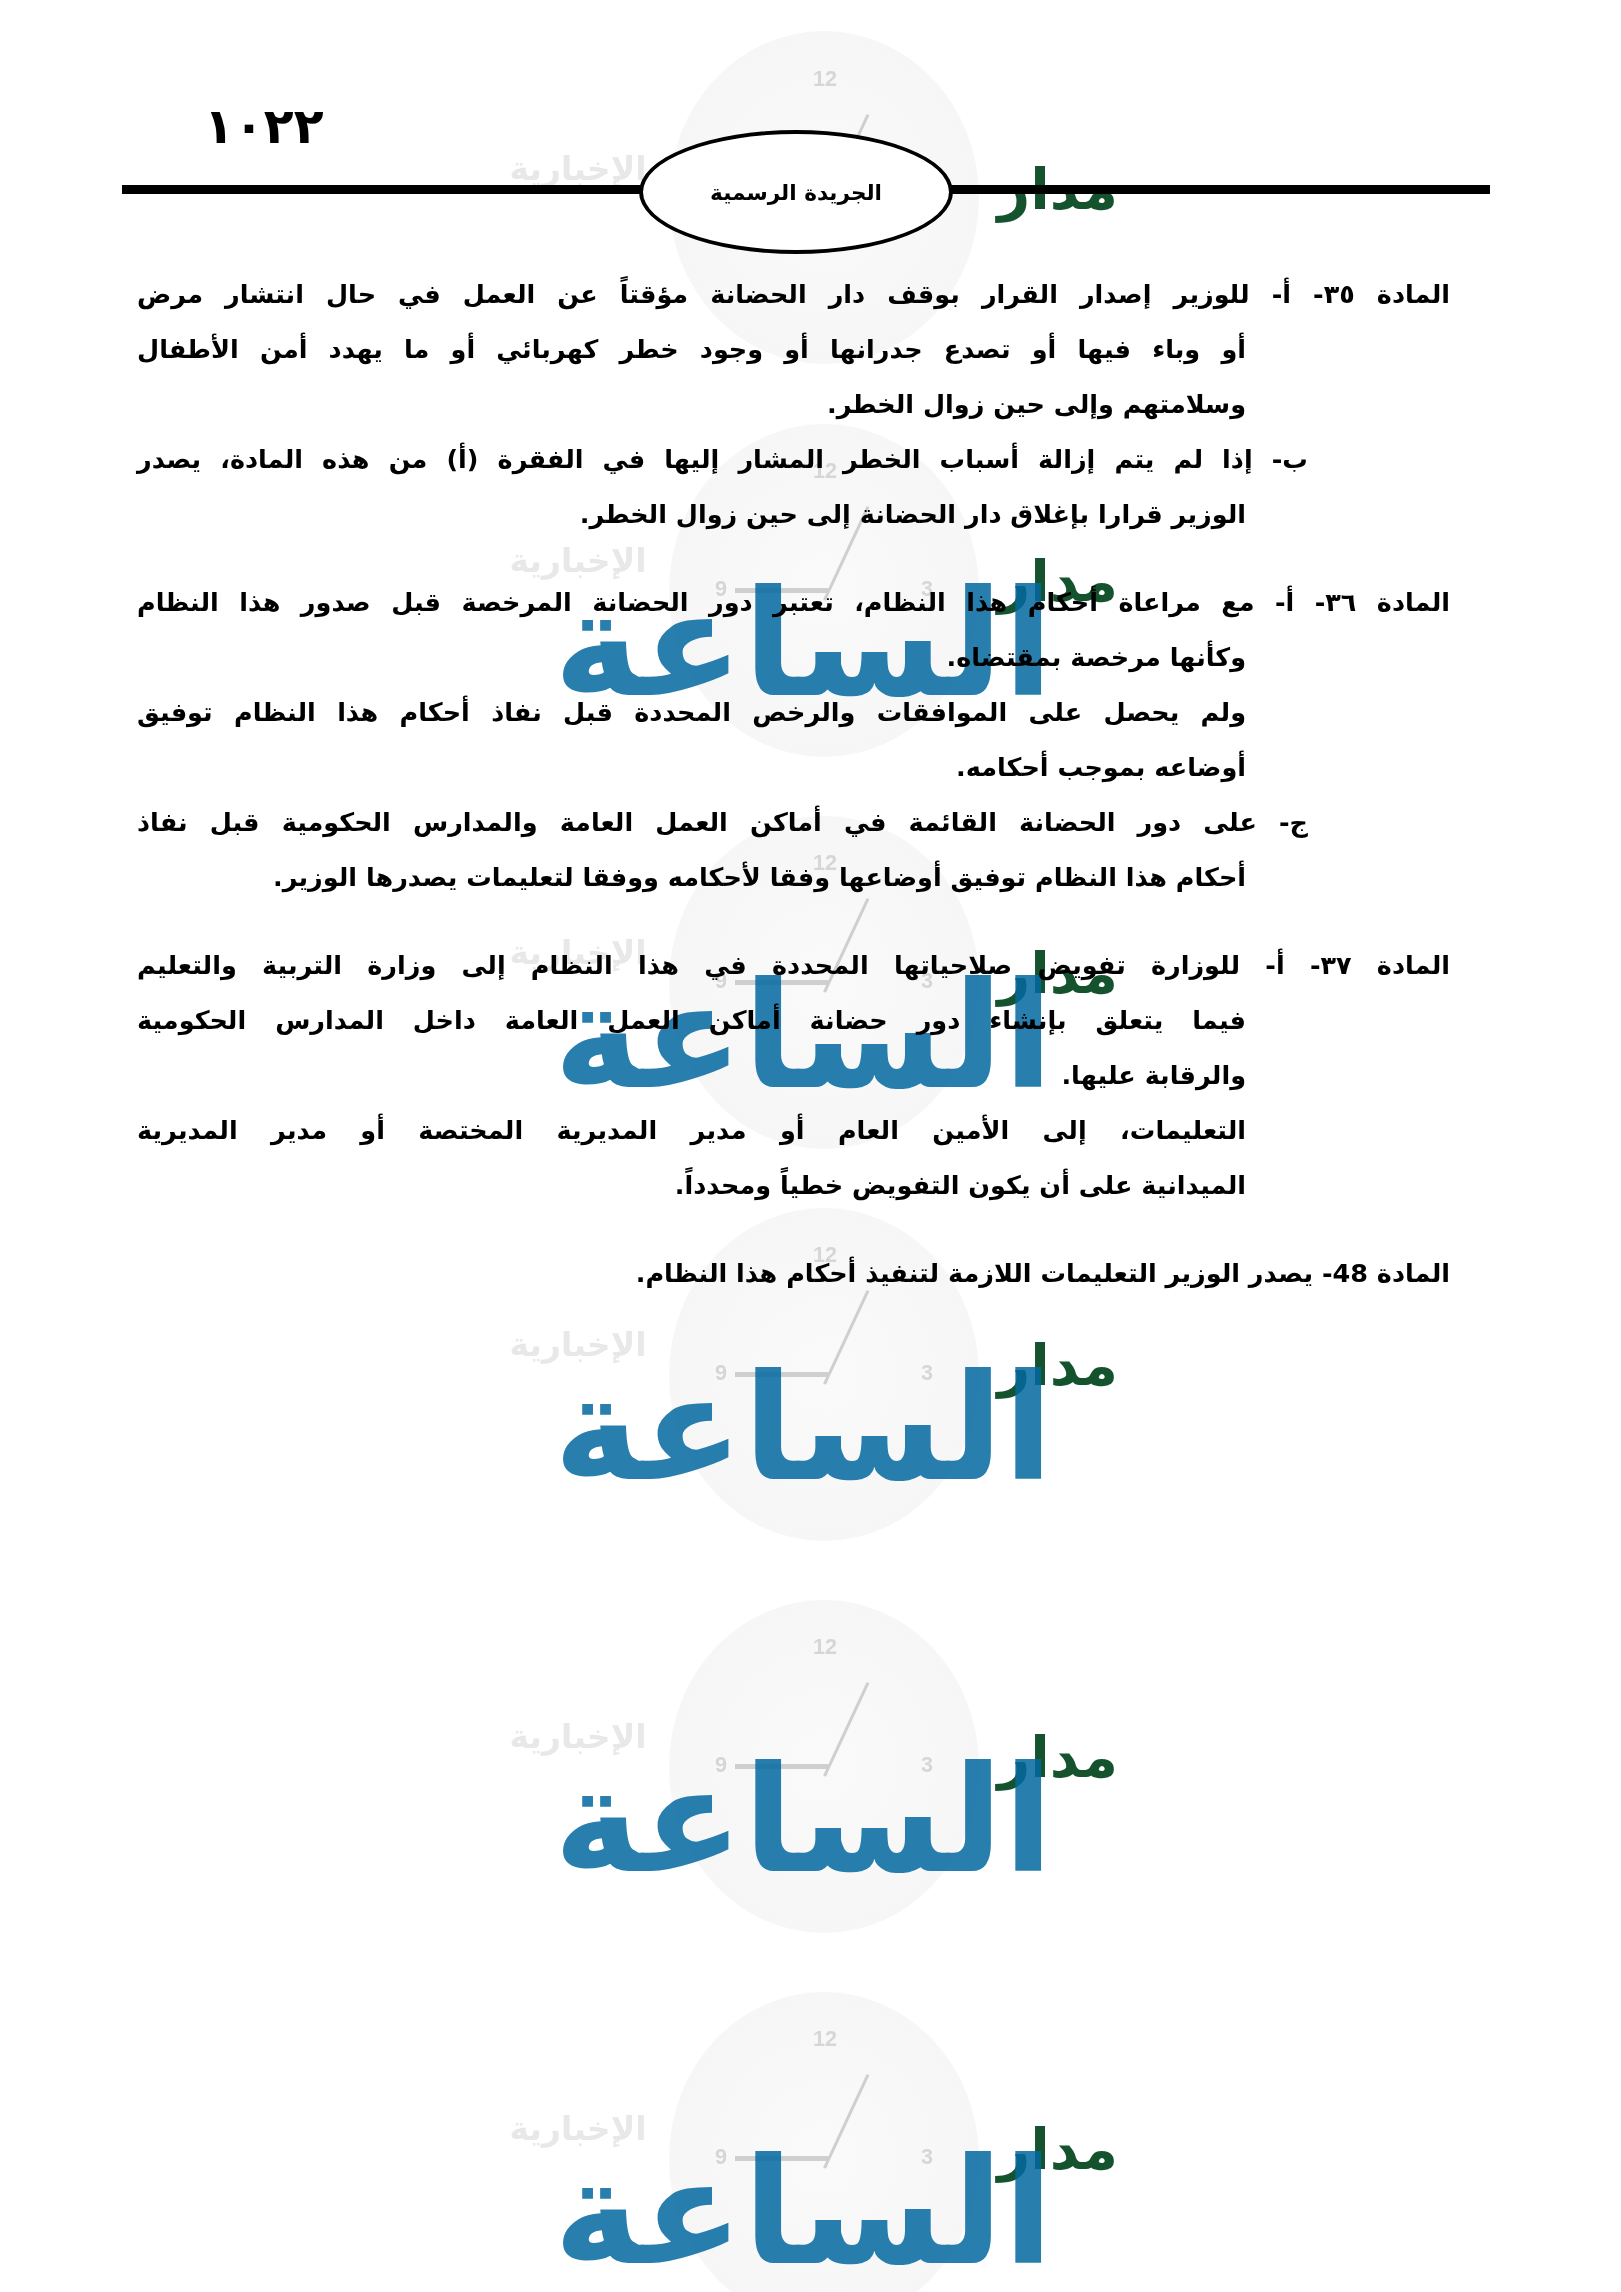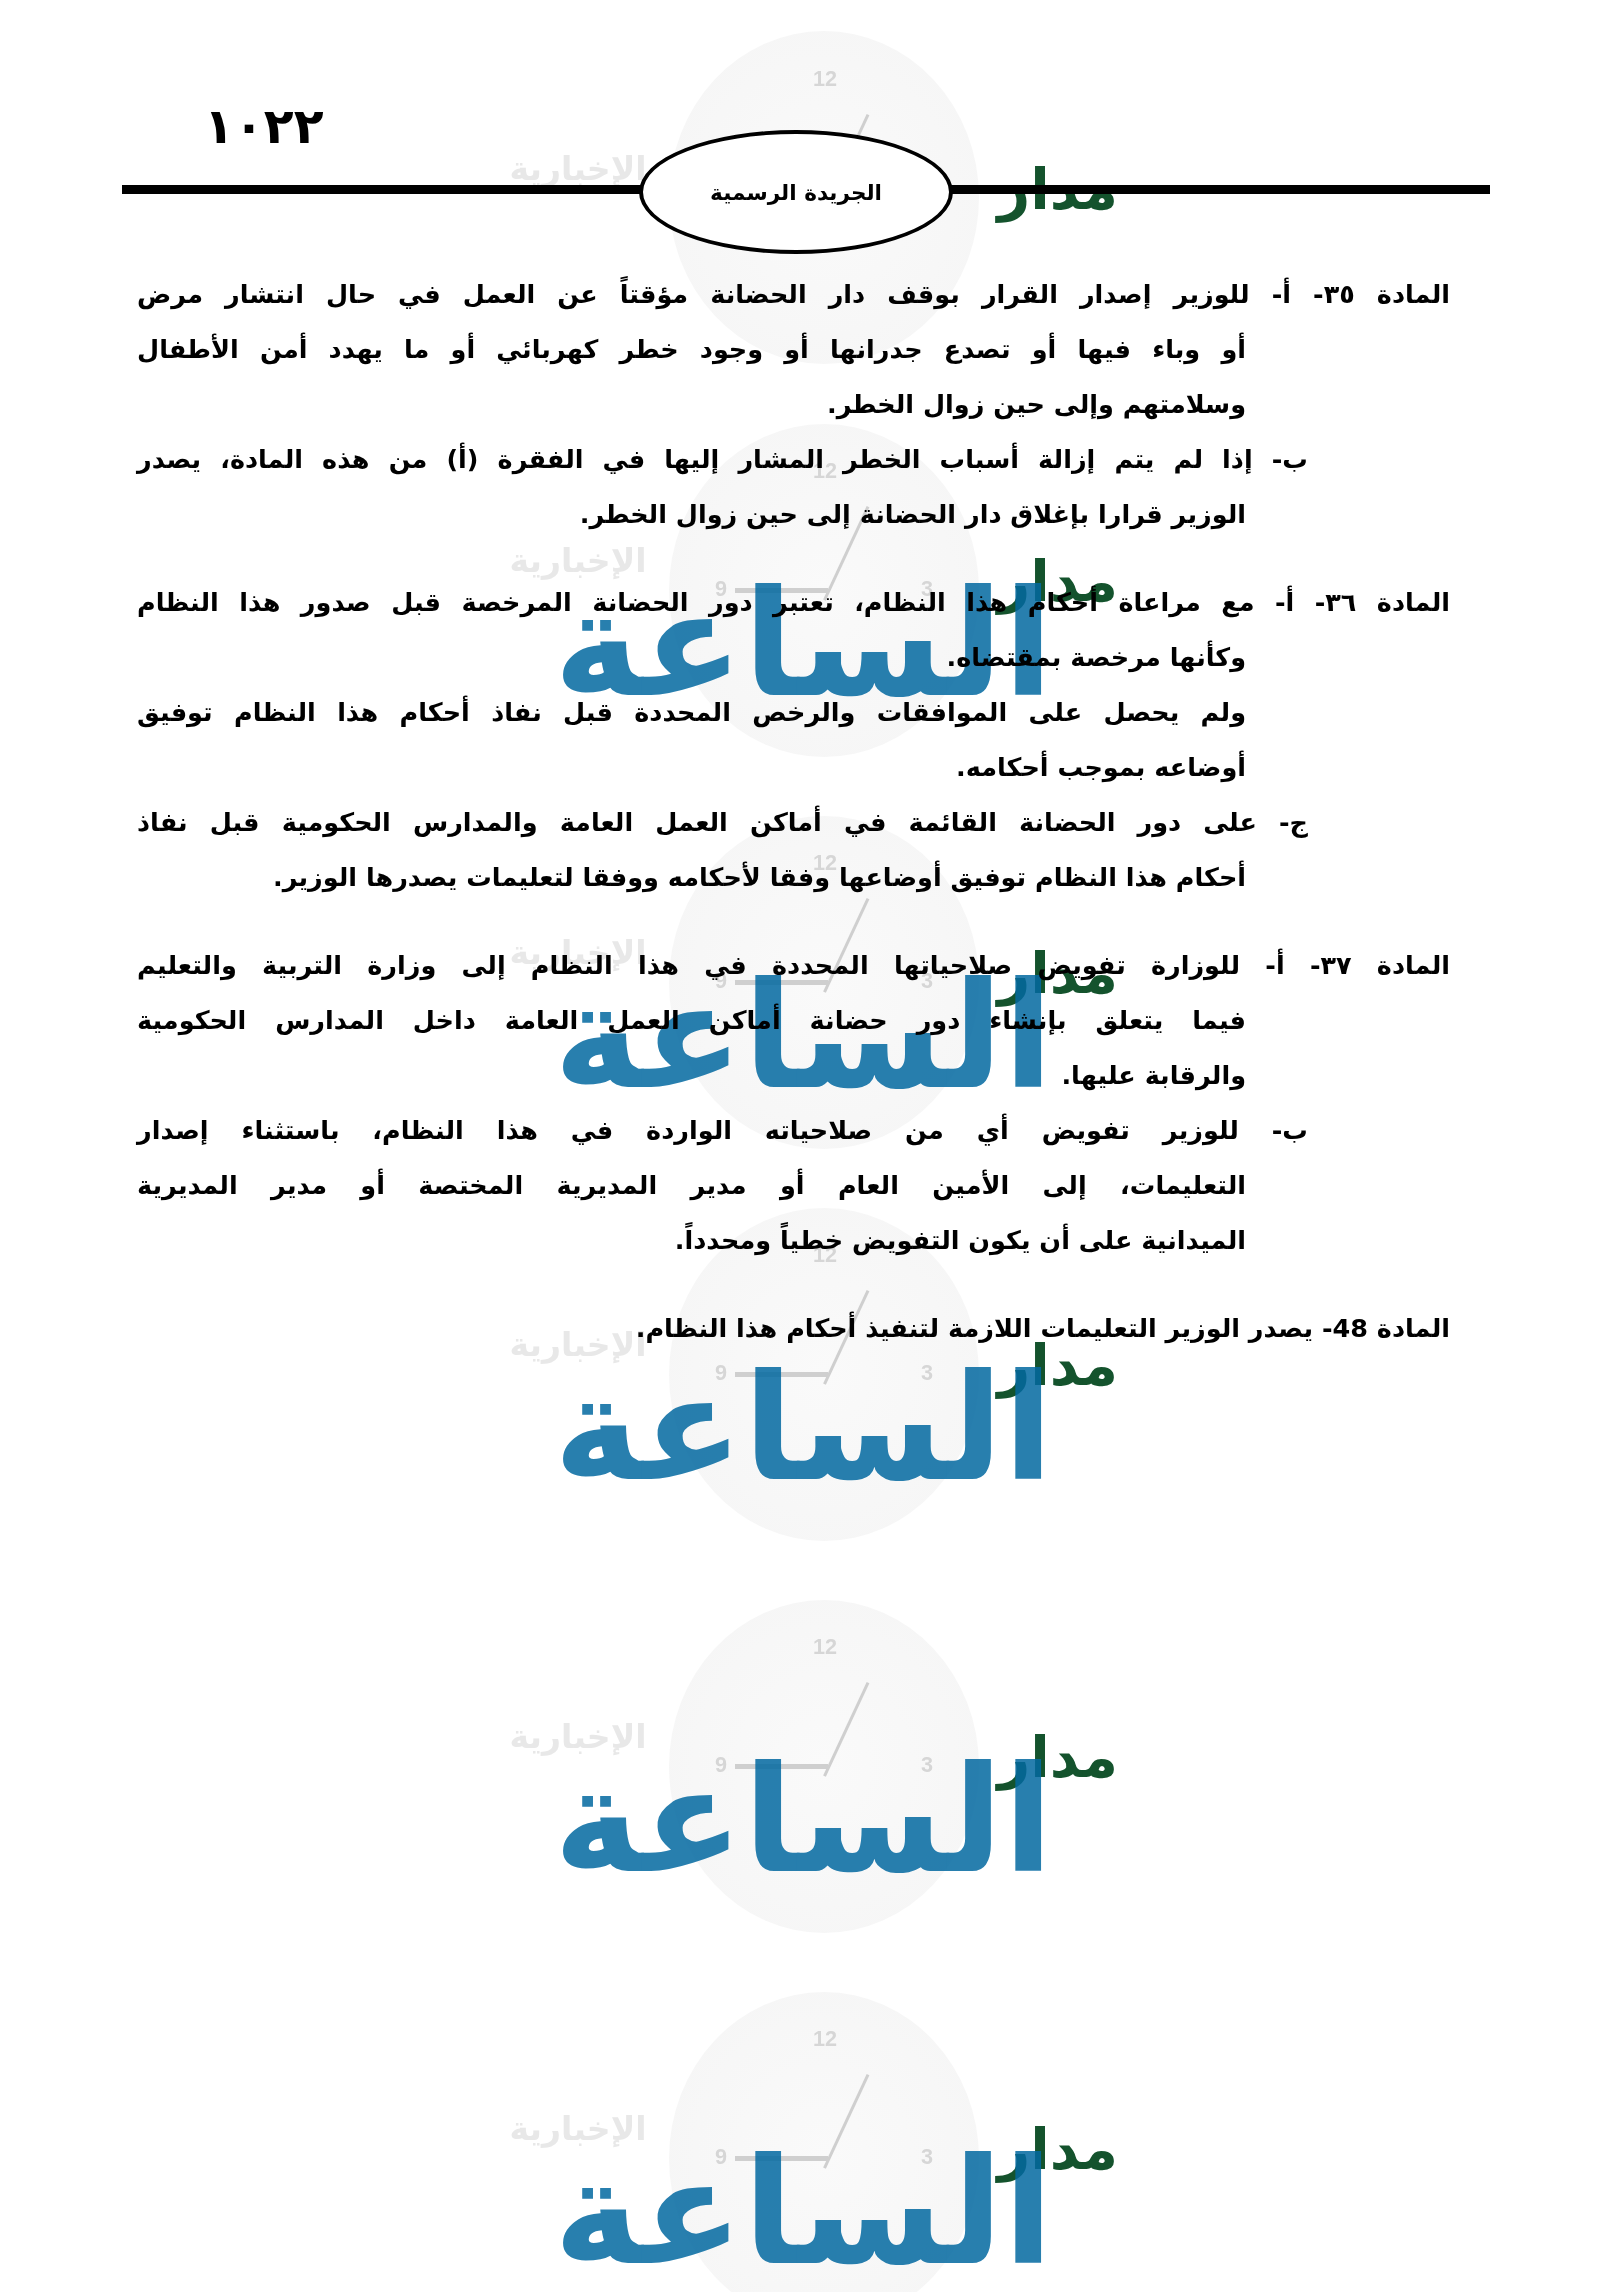--- a/index.html
+++ b/index.html
@@ -124,21 +124,20 @@
     <span class="cont" style="margin-right:204px">ولم يحصل على الموافقات والرخص المحددة قبل نفاذ أحكام هذا النظام توفيق</span>
     <span class="cont last" style="margin-right:204px">أوضاعه بموجب أحكامه.</span>
     <span class="cont" style="margin-right:142px"><span>ج-</span> <span>على دور الحضانة القائمة في أماكن العمل العامة والمدارس الحكومية قبل نفاذ</span></span>
     <span class="cont last" style="margin-right:204px">أحكام هذا النظام توفيق أوضاعها وفقا لأحكامه ووفقا لتعليمات يصدرها الوزير.</span>
   </div>
 
   <div class="article">
     <span class="head-line"><span>المادة ٣٧-</span> <span>أ-</span> <span>للوزارة تفويض صلاحياتها المحددة في هذا النظام إلى وزارة التربية والتعليم</span></span>
     <span class="cont" style="margin-right:204px">فيما يتعلق بإنشاء دور حضانة أماكن العمل العامة داخل المدارس الحكومية</span>
     <span class="cont last" style="margin-right:204px">والرقابة عليها.</span>
-    <span class="cont" style="margin-right:142px"><span>ب-</span> <span>للوزير تفويض أي من صلاحياته الواردة في هذا النظام، باستثناء إصدار</span></span>
     <span class="cont" style="margin-right:204px">التعليمات، إلى الأمين العام أو مدير المديرية المختصة أو مدير المديرية</span>
     <span class="cont last" style="margin-right:204px">الميدانية على أن يكون التفويض خطياً ومحدداً.</span>
   </div>
 
   <div class="article">
     <span class="single"><span>المادة 48-</span> <span>يصدر الوزير التعليمات اللازمة لتنفيذ أحكام هذا النظام.</span></span>
   </div>
 
 </div>
 

